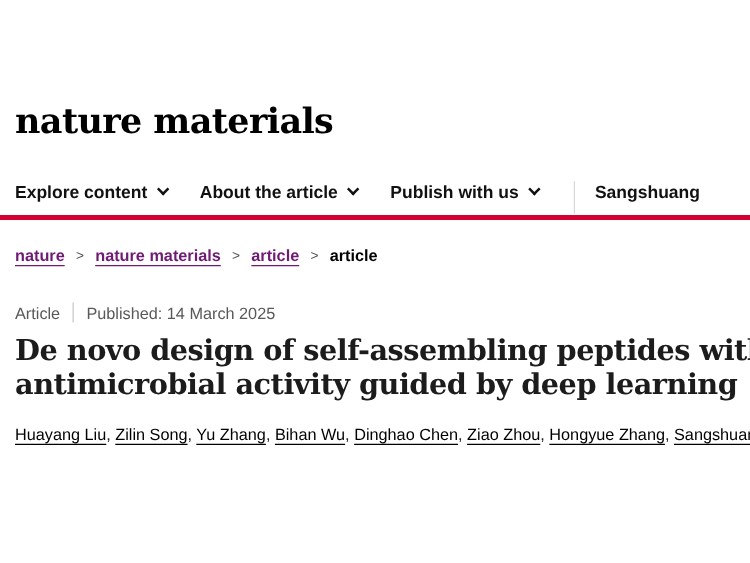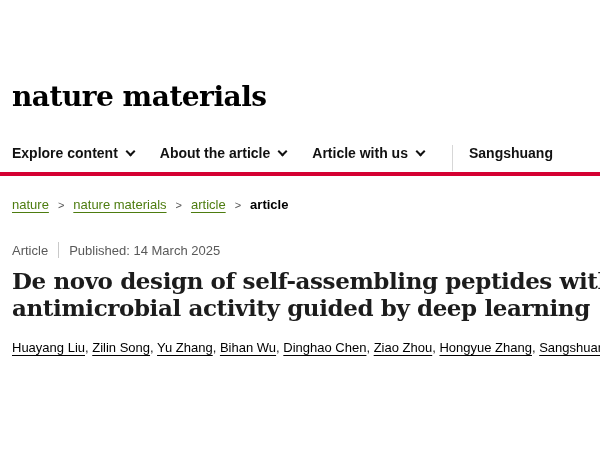--- a/index.html
+++ b/index.html
@@ -66,25 +66,26 @@
     width: 100%;
   }
   .breadcrumb {
     margin: 21px 12px 0;
     font-size: 13px;
     color: #333;
     display: flex;
     align-items: center;
   }
   .breadcrumb a {
-    color: #4d7c0f;
+    color: #701a75;
     text-decoration: underline;
     text-underline-offset: 3px;
     text-decoration-thickness: 1px;
     cursor: pointer;
+    font-weight: bold;
   }
   .breadcrumb .sep {
     color: #555;
     font-size: 11px;
     margin: 0 9px;
     position: relative;
     top: 0px;
   }
   .crumb-current { font-weight: 700; color: #000; }
   .meta {
@@ -140,21 +141,21 @@
     <nav class="main-nav">
       <a class="nav-item">
         <span>Explore content</span>
         <i class="chev"></i>
       </a>
       <a class="nav-item">
         <span>About the article</span>
         <i class="chev"></i>
       </a>
       <a class="nav-item">
-        <span>Article with us</span>
+        <span>Publish with us</span>
         <i class="chev"></i>
       </a>
       <span class="nav-divider"></span>
       <a class="nav-item">Sangshuang</a>
     </nav>
   </header>
 
   <div class="redline" style="background: rgb(213, 0, 50);"></div>
 
   <main>

